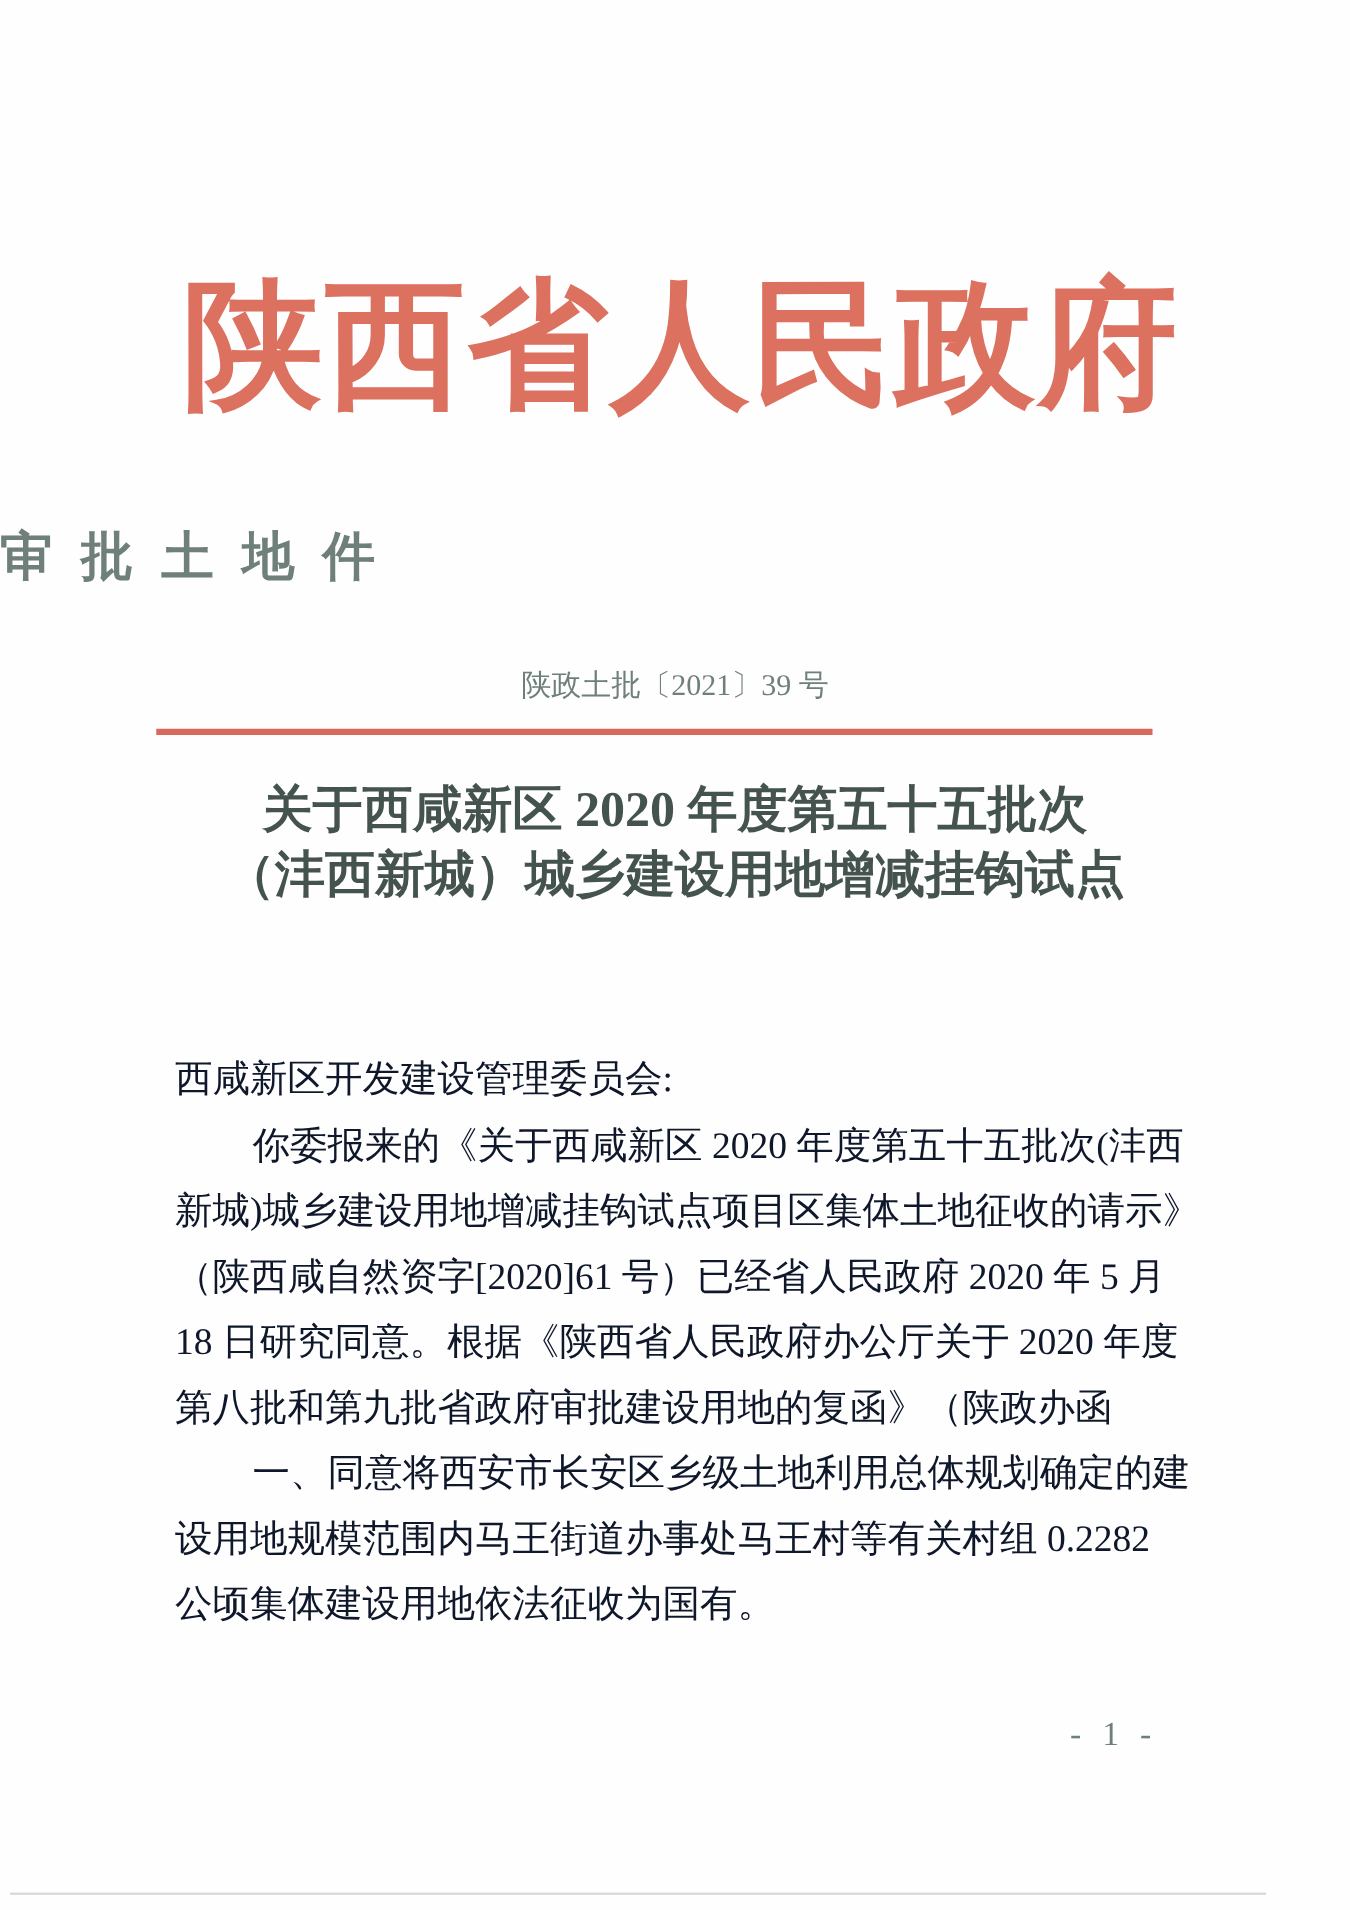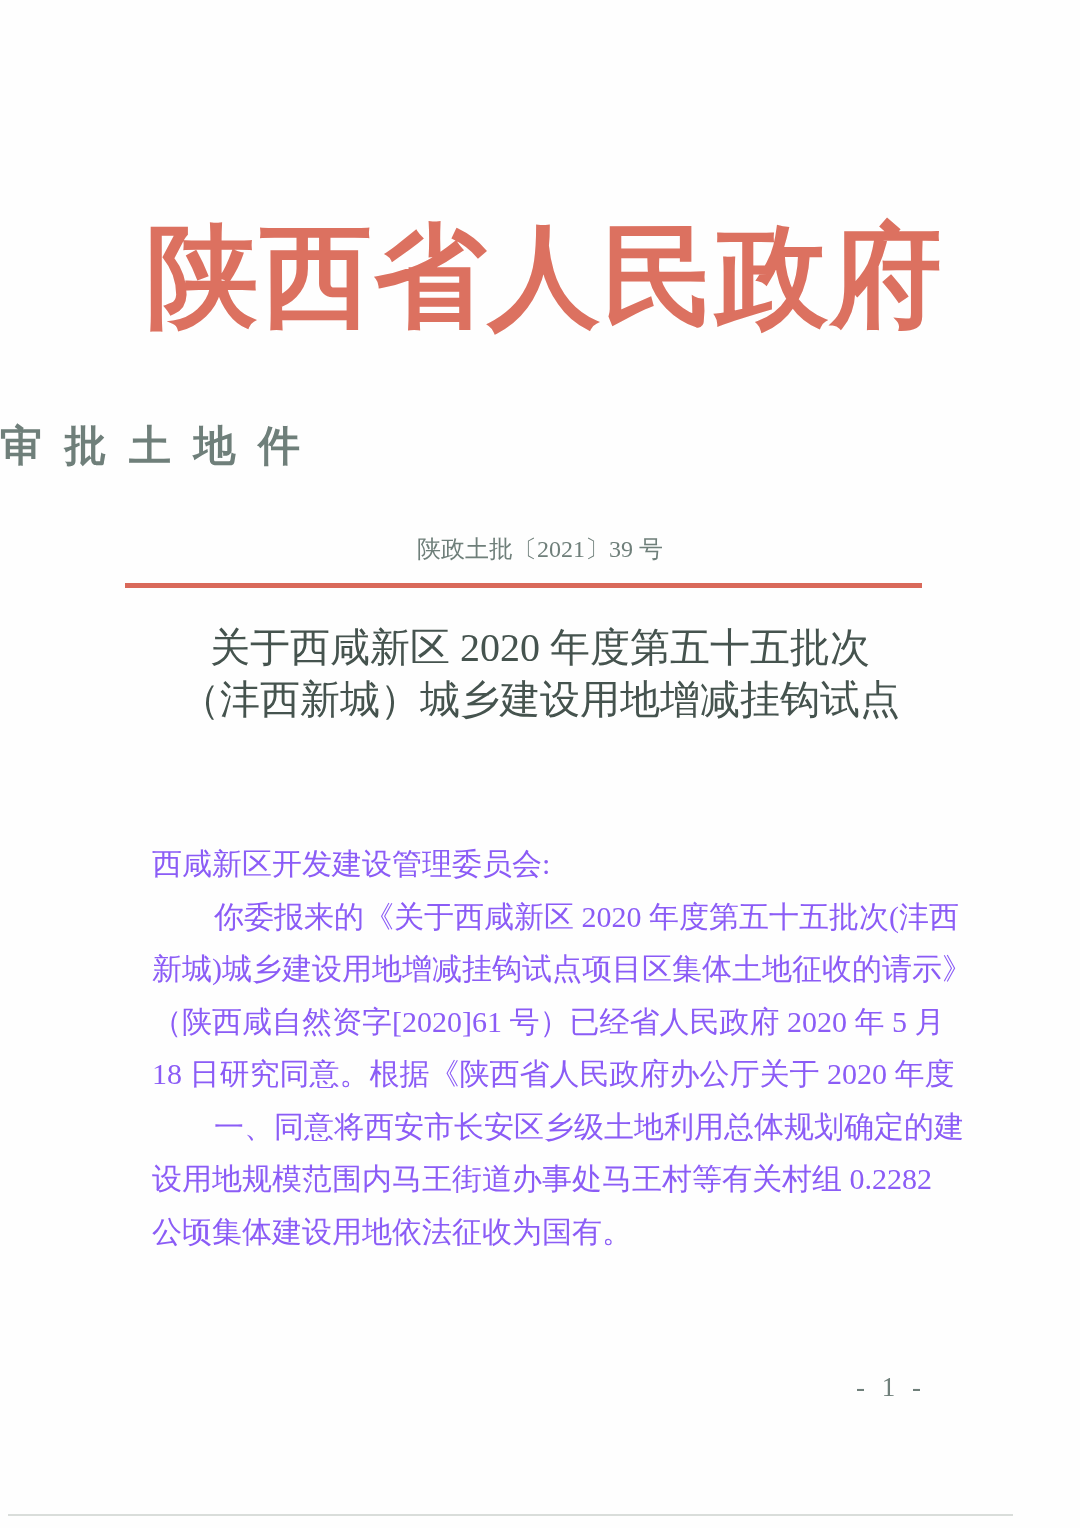--- a/index.html
+++ b/index.html
@@ -66,35 +66,34 @@
   
   .title {
     position: absolute;
     top: 622px;
     left: 0;
     width: 100%;
     margin: 0;
     text-align: center;
     font-size: 40px;
     line-height: 52px;
-    font-weight: 400;
+    font-weight: 700;
     color: #45534e;
   }
   .title span { display: block; }
 
   
   .body-block {
     position: absolute;
     top: 838px;
     left: 140px;
     width: 800px;
     font-size: 30px;
     line-height: 52.5px;
-    color: #8b5cf6;
-    margin-left: 12px;
+    color: #0f172a;
   }
   .body-block p {
     margin: 0;
     white-space: nowrap;
   }
   .body-block p.indent {
     text-indent: 62px;
   }
 
   
@@ -136,20 +135,21 @@
     <span>关于西咸新区 2020 年度第五十五批次</span>
     <span>（沣西新城）城乡建设用地增减挂钩试点</span>
   </h1>
 
   <div class="body-block">
     <p>西咸新区开发建设管理委员会:</p>
     <p class="indent">你委报来的《关于西咸新区 2020 年度第五十五批次(沣西</p>
     <p>新城)城乡建设用地增减挂钩试点项目区集体土地征收的请示》</p>
     <p>（陕西咸自然资字[2020]61 号）已经省人民政府 2020 年 5 月</p>
     <p>18 日研究同意。根据《陕西省人民政府办公厅关于 2020 年度</p>
+    <p>第八批和第九批省政府审批建设用地的复函》（陕政办函</p>
     <p class="indent">一、同意将西安市长安区乡级土地利用总体规划确定的建</p>
     <p>设用地规模范围内马王街道办事处马王村等有关村组 0.2282</p>
     <p>公顷集体建设用地依法征收为国有。</p>
   </div>
 
   <div class="page-number">- 1 -</div>
 
   <div class="scan-edge"></div>
 
 </div>

